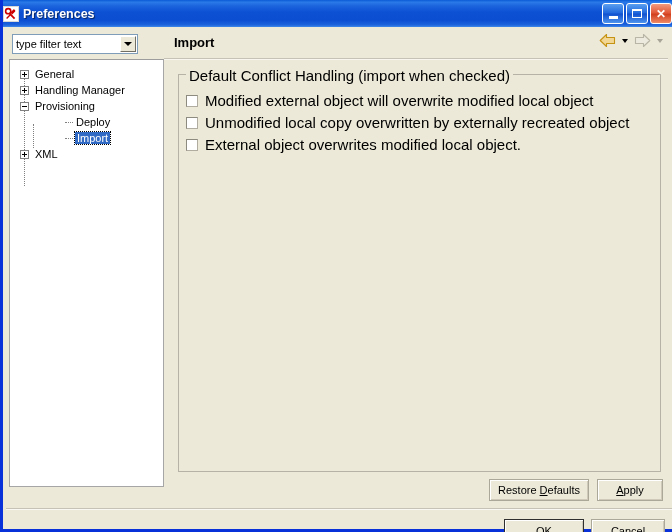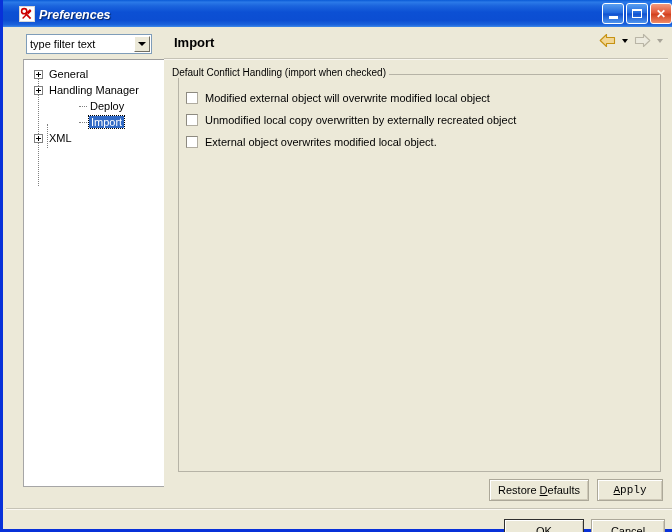--- a/index.html
+++ b/index.html
@@ -36,25 +36,24 @@
     height: 27px;
     background: linear-gradient(to bottom,
         #0a5ad6 0%, #2b7ae8 8%, #1b64dd 22%,
         #0c50d4 45%, #0c4ed2 75%, #1c63dc 92%, #3f8ae8 100%);
     display: flex;
     align-items: center;
     overflow: hidden;
   }
   #titlebar-left {
     display: flex;
-    align-items: flex-end;
+    align-items: center;
     flex: 1;
     min-width: 0;
-    padding-left: 16px;
-    font-style: italic;
+    padding-left: 0;
   }
   .title-icon {
     width: 16px; height: 16px;
     background: #ffffff;
     border: 1px solid #d8d8d8;
     margin-right: 4px;
     position: relative;
     flex: 0 0 auto;
     box-sizing: border-box;
   }
@@ -119,21 +118,21 @@
     left: 3px;
     top: 27px;
     width: 666px;
     height: 502px;
     background: #ece9d8;
   }
 
   
   #left-pane {
     position: absolute;
-    left: 17px;
+    left: 3px;
     top: 4px;
     width: 152px;
     height: 452px;
   }
   #filter-combo {
     position: absolute;
     left: 3px;
     top: 3px;
     width: 126px;
     height: 20px;
@@ -310,25 +309,25 @@
     position: absolute;
     left: 14px;
     top: 47px;
     width: 483px;
     height: 398px;
     border: 1px solid #b6b3a6;
     box-sizing: border-box;
   }
   #groupbox-title {
     position: absolute;
-    left: 5px;
+    left: 22px;
     top: 40px;
     background: #ece9d8;
     padding: 0 3px;
-    font-size: 10px;
+    font-size: 15px;
     color: #000000;
     white-space: nowrap;
   }
   .check-row {
     position: absolute;
     left: 22px;
     display: flex;
     align-items: center;
     white-space: nowrap;
   }
@@ -337,21 +336,21 @@
     height: 12px;
     background: #ffffff;
     border: 1px solid #b0aca0;
     border-top-color: #8d8a80;
     border-left-color: #8d8a80;
     box-sizing: border-box;
     margin-right: 7px;
     flex: 0 0 auto;
   }
   .check-label {
-    font-size: 11px;
+    font-size: 15px;
     color: #000000;
   }
 
   
   .btn {
     background: #ece9d8;
     border: 1px solid #aca899;
     box-shadow: inset 1px 1px 0 #ffffff, inset -1px -1px 0 #cec9b8;
     box-sizing: border-box;
     font-size: 11px;
@@ -368,21 +367,20 @@
     left: 325px;
     top: 452px;
     width: 100px;
     height: 22px;
   }
   #btn-apply {
     left: 433px;
     top: 452px;
     width: 66px;
     height: 22px;
-    font-family: Liberation Mono, monospace;
   }
 
   
   #footer-sep {
     position: absolute;
     left: 0;
     top: 481px;
     width: 666px;
     height: 1px;
     background: #c6c3b6;
@@ -463,20 +461,24 @@
             <div class="expander plus"></div>
             <span class="node-label">General</span>
           </div>
 
 
           <div class="tree-row lvl0">
             <div class="expander plus"></div>
             <span class="node-label">Handling Manager</span>
           </div>
 
+          <div class="tree-row lvl0">
+            <div class="expander"></div>
+            <span class="node-label">Provisioning</span>
+          </div>
 
           <div class="tree-row lvl1">
             <div class="child-stub" style="top:8px;"></div>
             <span class="node-label">Deploy</span>
           </div>
 
           <div class="tree-row lvl1">
             <div class="child-stub" style="top:8px;"></div>
             <span class="node-label selected">Import</span>
           </div>

